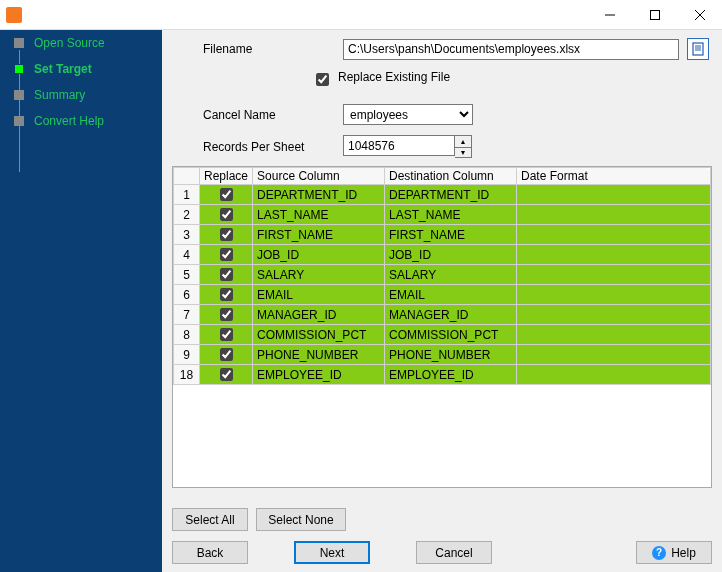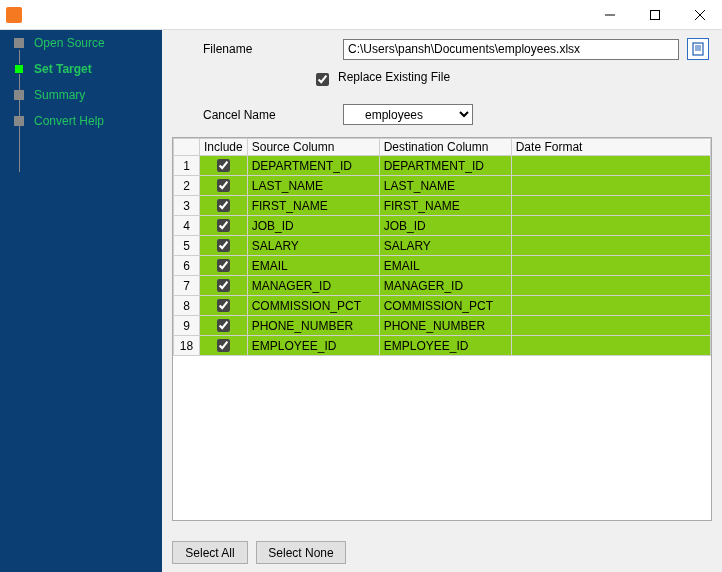--- a/index.html
+++ b/index.html
@@ -23,21 +23,21 @@
   .sidebar-item.active .label { font-weight: bold; }
   .sidebar::before { content:""; position:absolute; left:19px; top:20px; bottom:400px; width:1px; background:#888; }
 
   .main { flex: 1; background: #f0f0f0; display: flex; flex-direction: column; padding: 8px 10px 8px 10px; }
 
   .form-area { }
   .row { display: flex; align-items: center; margin-bottom: 10px; }
   .row .lbl { width: 140px; margin-left: 31px; }
   .text-input { flex: 1; max-width: 336px; height: 21px; border: 1px solid #777; padding: 1px 4px; background: #fff; }
   .small-input { width: 130px; height: 21px; border: 1px solid #777; padding: 1px 4px; background: #fff; }
-  select.small-input { padding: 0 17px; }
+  select.small-input { padding: 0 2px; }
   .spin-wrap { display:flex; }
   .spin-wrap input { width: 112px; height: 21px; border: 1px solid #777; padding: 1px 4px; background: #fff; }
   .spin-btns { display:flex; flex-direction:column; border:1px solid #777; border-left:none; }
   .spin { height: 10.5px; width:16px; display:flex; align-items:center; justify-content:center; font-size:7px; line-height:1; background:#f0f0f0; }
   .spin + .spin { border-top:1px solid #777;}
   .icon-btn { width: 22px; height: 22px; border: 1px solid #2e6dbf; display:flex; align-items:center; justify-content:center; margin-left:8px; background:#fff; }
   .chk { width:13px; height:13px; accent-color:#444; }
   .chk-label { margin-left: 6px; }
   .chk-row { display:flex; margin-left:140px; margin-bottom:15px; }
 
@@ -127,28 +127,38 @@
       <div class="chk-row">
         <input type="checkbox" class="chk" checked="" style="">
         <span class="chk-label">Replace Existing File</span>
       </div>
       <div class="row">
         <span class="lbl">Cancel Name</span>
         <select class="small-input">
           <option>employees</option>
         </select>
       </div>
+      <div class="row" style="margin-bottom:6px;">
+        <span class="lbl">Records Per Sheet</span>
+        <div class="spin-wrap">
+          <input type="text" value="1048576" style="">
+          <div class="spin-btns">
+            <div class="spin">▲</div>
+            <div class="spin">▼</div>
+          </div>
+        </div>
+      </div>
     </div>
 
     <div class="grid-wrap">
       <table class="grid">
         <thead>
           <tr>
             <th style="width:26px;"></th>
-            <th>Include</th>
+            <th>Replace</th>
             <th class="col-src">Source Column</th>
             <th class="col-dst">Destination Column</th>
             <th class="col-fmt">Date Format</th>
           </tr>
         </thead>
         <tbody id="grid-body">
             <tr>
               <td class="rownum">1</td>
               <td class="chkcell"><input type="checkbox" class="chk" checked="" style=""></td>
               <td>DEPARTMENT_ID</td>
@@ -220,14 +230,26 @@
             </tr>
           </tbody>
       </table>
     </div>
 
     <div class="sel-row">
       <button class="btn">Select All</button>
       <button class="btn" style="min-width:90px;">Select None</button>
     </div>
 
+    <div class="nav-row">
+      <button class="btn">Back</button>
+      <div style="width:18px;"></div>
+      <button class="btn primary">Next</button>
+      <div style="width:18px;"></div>
+      <button class="btn">Cancel</button>
+      <div class="spacer"></div>
+      <button class="btn help-btn">
+        <span class="help-icon">?</span>
+        <span>Help</span>
+      </button>
+    </div>
   </div>
 </div>
 
 </body></html>

